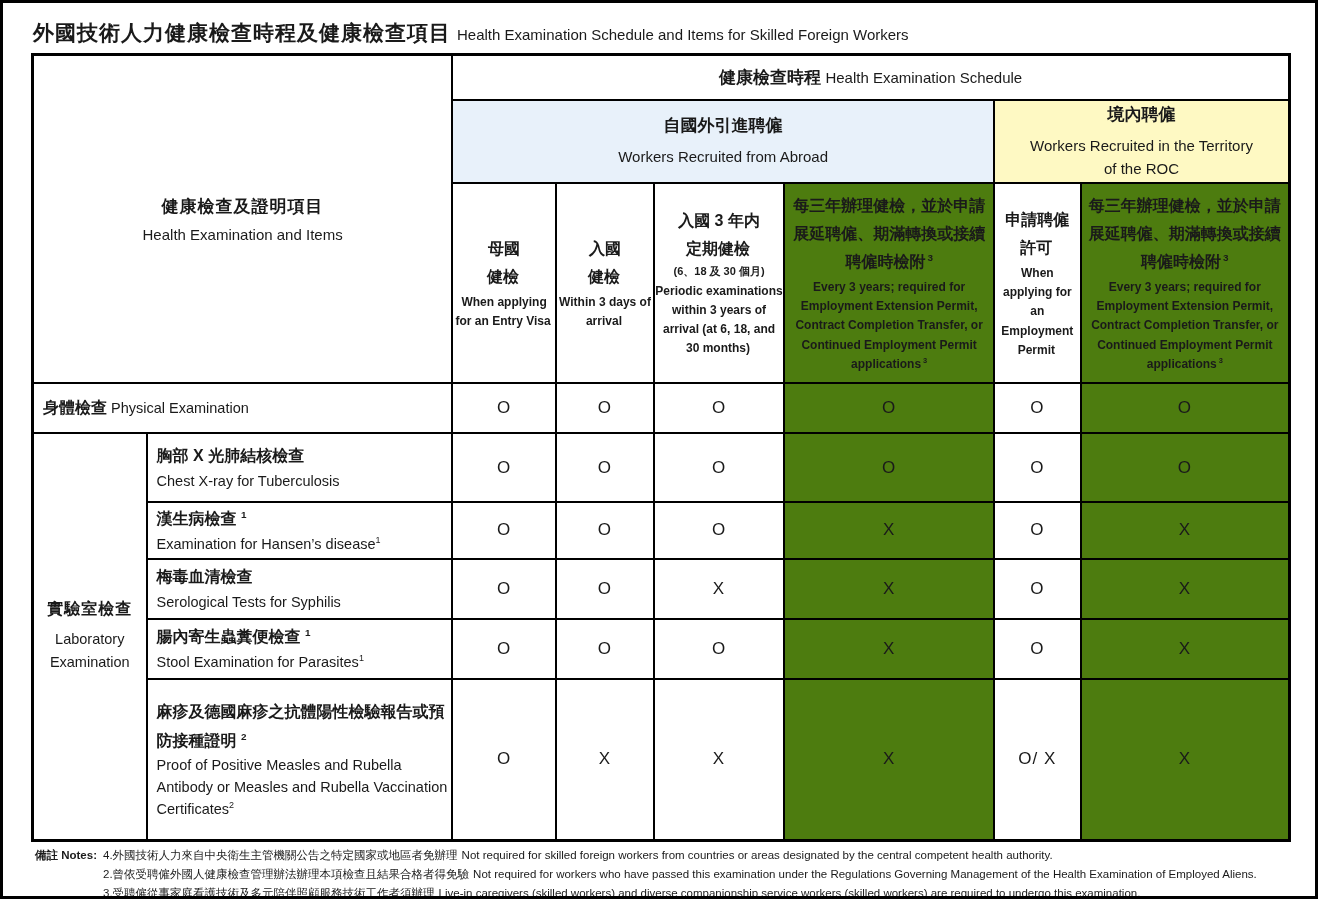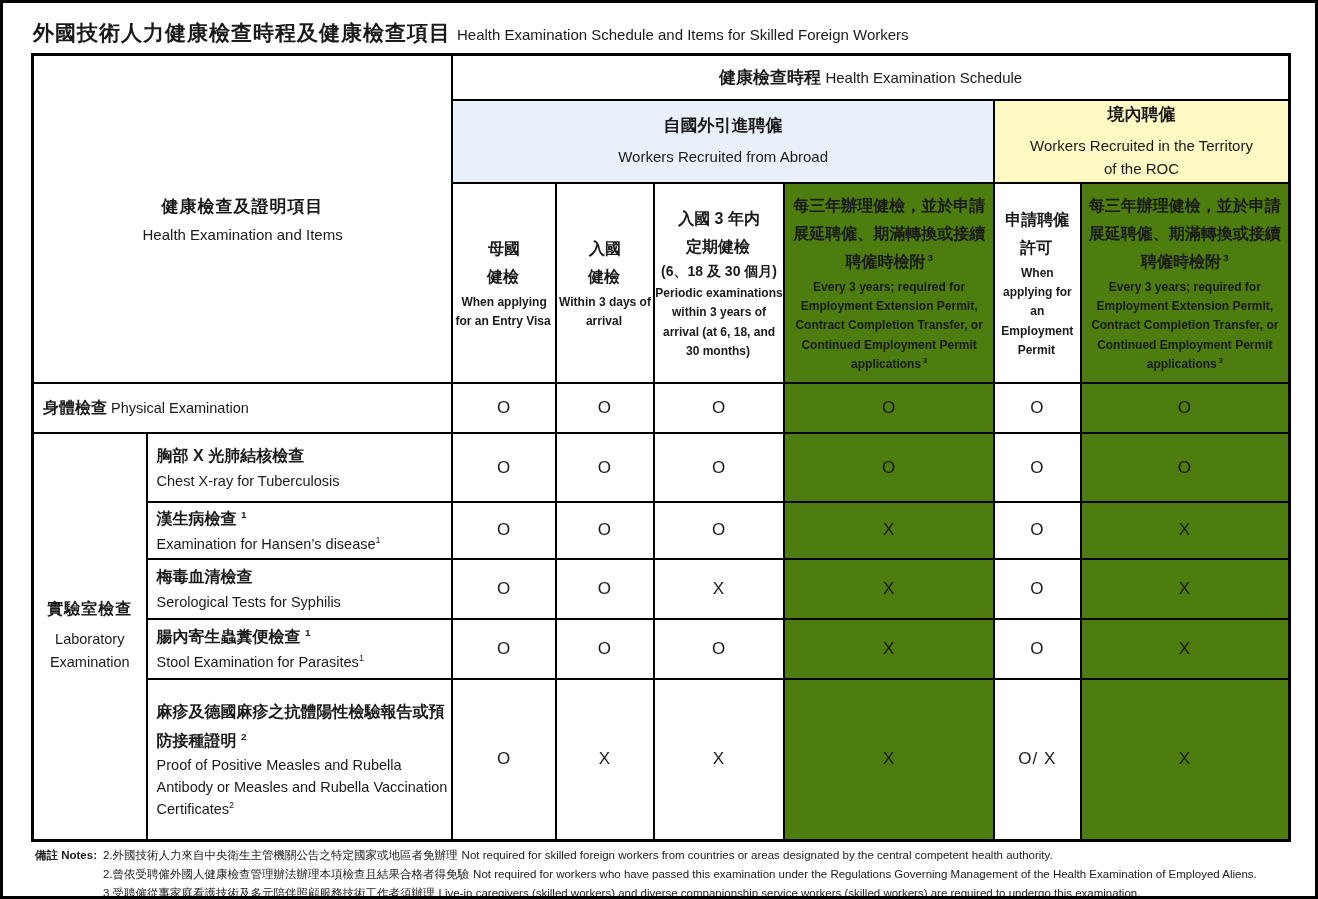--- a/index.html
+++ b/index.html
@@ -43,21 +43,21 @@
   .schedule-head .zh { font-size: 17px; font-weight: bold; }
   .schedule-head .en { font-size: 15px; }
   .group-head .zh { font-size: 17px; font-weight: bold; display: block; margin-bottom: 8px; }
   .group-head .en { font-size: 15px; display: block; line-height: 1.55; }
 
   .left-head .zh { font-size: 17px; font-weight: bold; display: block; margin-bottom: 8px; letter-spacing: 1px; }
   .left-head .en { font-size: 15px; display: block; }
 
   .col-head { text-align: center; }
   .col-head .h-zh { font-size: 16px; font-weight: bold; white-space: pre-line; line-height: 1.75; }
-  .col-head .h-sub { font-size: 14px; font-weight: bold; line-height: 1.5; }
+  .col-head .h-sub { font-size: 11px; font-weight: bold; line-height: 1.5; }
   .col-head .h-en { font-size: 12px; font-weight: bold; line-height: 1.6; margin-top: 2px; }
   .col-head sup { font-size: 62%; margin-left: 2px; }
 
   .row-label { text-align: left; padding-left: 9px !important; }
   .row-label .zh { font-size: 16px; font-weight: bold; line-height: 1.8; }
   .row-label .en { font-size: 14.5px; font-weight: normal; line-height: 1.5; }
   .row-label sup { font-size: 62%; }
   .inline-label .zh { margin-right: 4px; }
 
   .group-label { text-align: center; }
@@ -235,21 +235,21 @@
     <td class="mark">O/ X</td>
     <td class="mark bg-cream">X</td>
   </tr>
 </tbody>
   </table>
 
 <div class="notes">
   <div class="notes-label">備註 Notes:</div>
   <div>
     <div class="note-line">
-      <span class="note-zh">2.外國技術人力來自中央衛生主管機關公告之特定國家或地區者免辦理</span><span class="note-en">Not required for skilled foreign workers from countries or areas designated by the central competent health authority.</span>
+      <span class="note-zh">4.外國技術人力來自中央衛生主管機關公告之特定國家或地區者免辦理</span><span class="note-en">Not required for skilled foreign workers from countries or areas designated by the central competent health authority.</span>
     </div>
     <div class="note-line">
       <span class="note-zh">2.曾依受聘僱外國人健康檢查管理辦法辦理本項檢查且結果合格者得免驗</span><span class="note-en">Not required for workers who have passed this examination under the Regulations Governing Management of the Health Examination of Employed Aliens.</span>
     </div>
     <div class="note-line">
       <span class="note-zh">3.受聘僱從事家庭看護技術及多元陪伴照顧服務技術工作者須辦理</span><span class="note-en">Live-in caregivers (skilled workers) and diverse companionship service workers (skilled workers) are required to undergo this examination.</span>
     </div>
   </div>
 </div>
 

